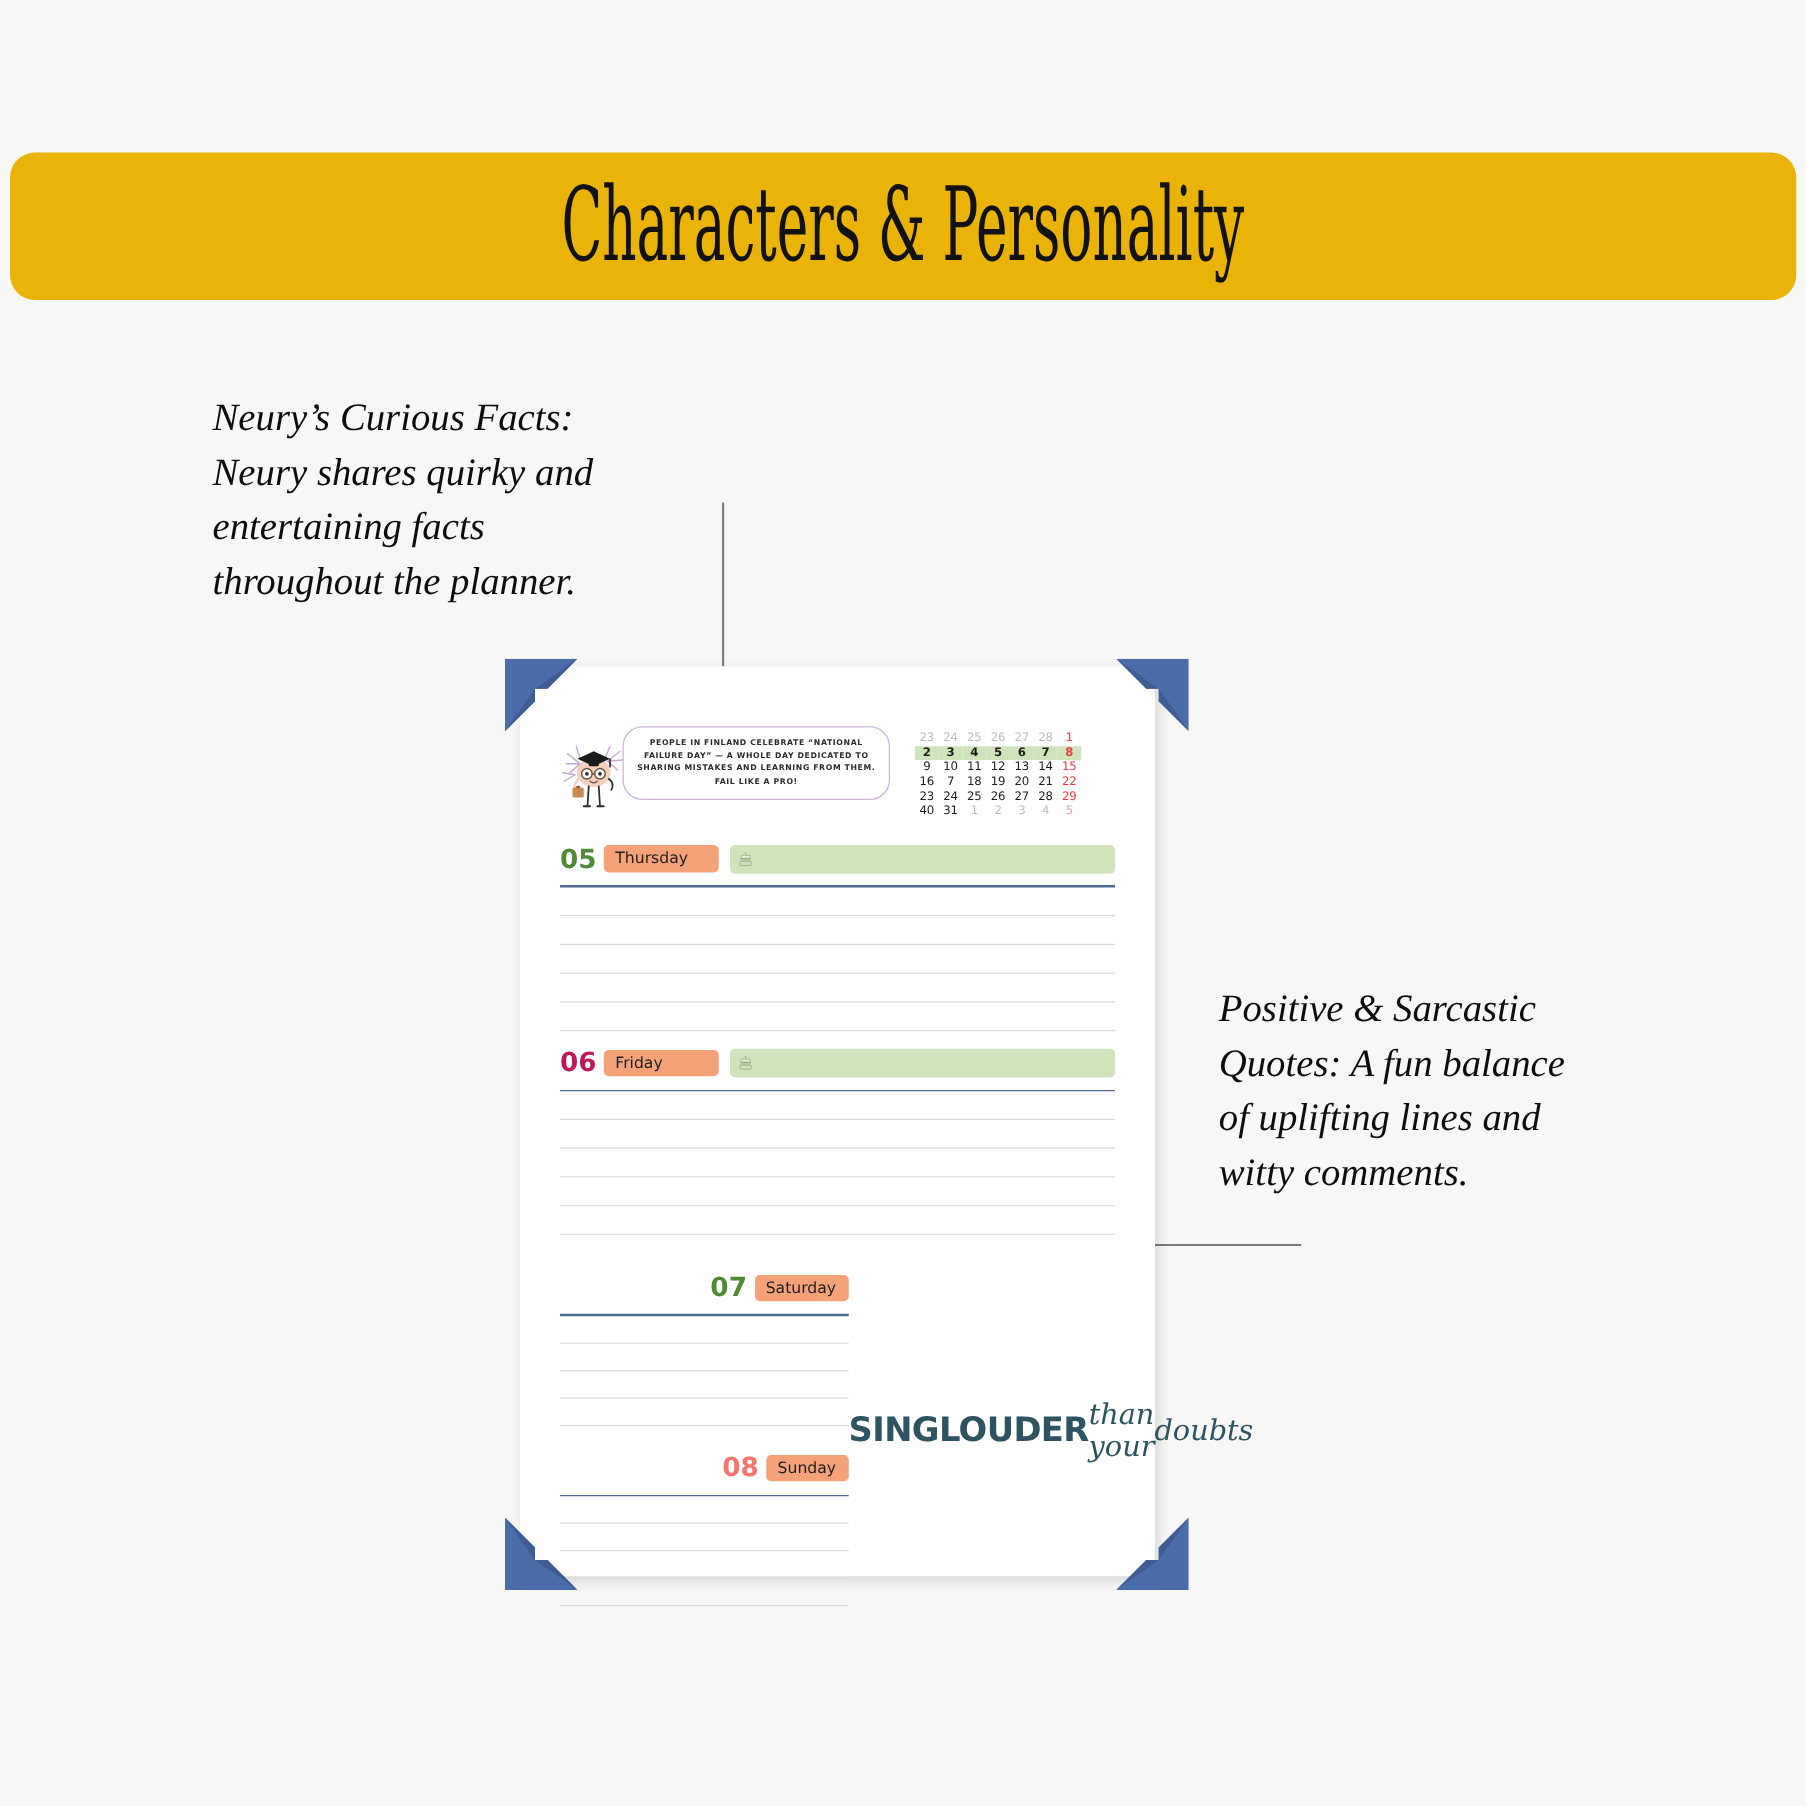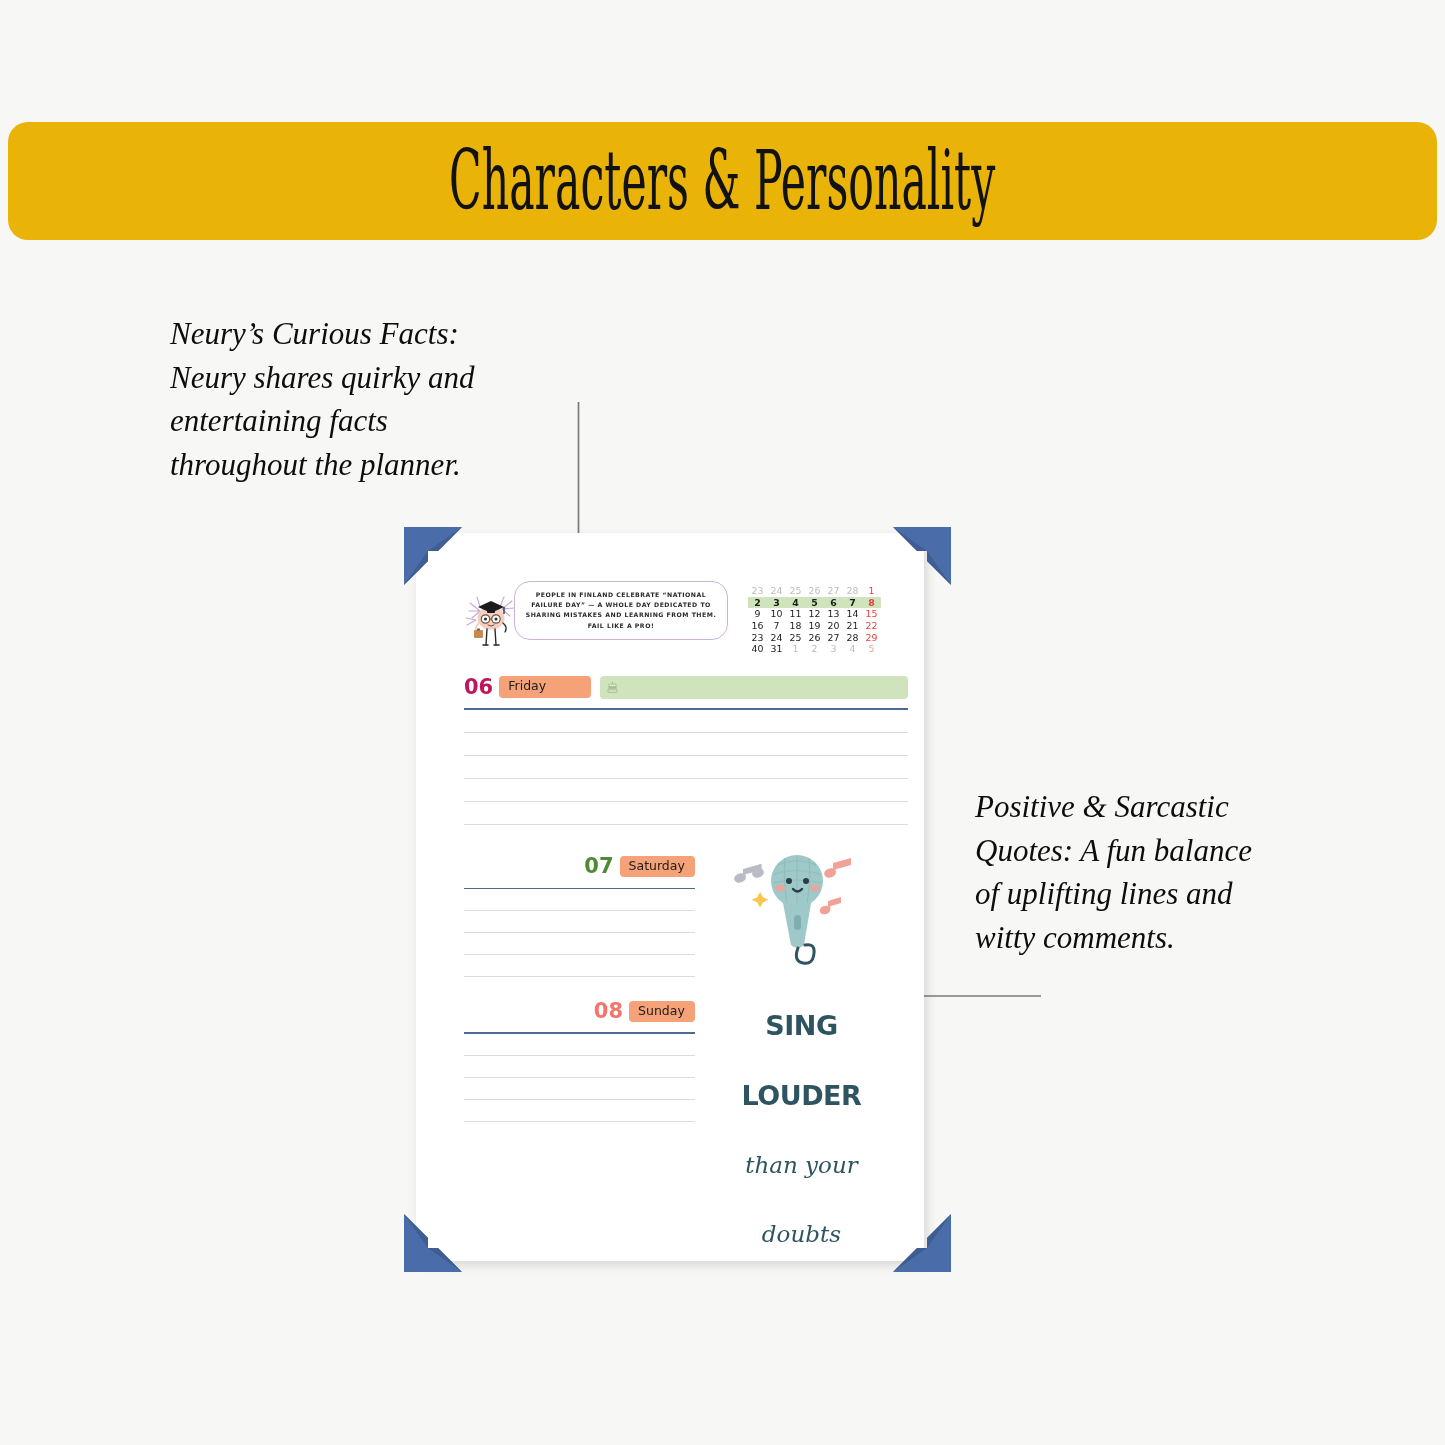--- a/index.html
+++ b/index.html
@@ -74,21 +74,21 @@
     z-index: 6;
   }
   #corner-tl { left: 404px;  top: 527px; }
   #corner-tr { left: 893px;  top: 527px; }
   #corner-bl { left: 404px;  top: 1214px; }
   #corner-br { left: 893px;  top: 1214px; }
 
   
   #planner-inner {
     position: absolute;
-    left: 16px; top: 0;
+    left: 0; top: 0;
     width: 508px; height: 728px;
     padding: 36px 32px 46px 32px;
   }
 
   
   #planner-top {
     position: relative;
     height: 92px;
     display: flex;
     align-items: flex-start;
@@ -198,25 +198,23 @@
   }
   .rule-grey.tight { margin-top: 21px; }
 
   
   #bottom-split { display: flex; margin-top: 10px; }
   #bottom-left  { width: 52%; }
   #bottom-right {
     width: 48%;
     position: relative;
     display: flex;
-    flex-direction: column;
     align-items: center;
     justify-content: flex-start;
     padding-top: 6px;
-    gap: 43px;
   }
 
   
   #quote-line1, #quote-line2 {
     font-family: "DejaVu Sans", sans-serif;
     font-weight: 700;
     font-size: 27px;
     line-height: 27px;
     color: #2d5460;
     letter-spacing: -0.5px;
@@ -361,20 +359,41 @@
                 <td class="muted">2</td>
                 <td class="muted">3</td>
                 <td class="muted">4</td>
                 <td class="muted sunday">5</td>
               </tr>
             </tbody>
           </table>
       </div>
     </div>
 
+    <div class="day-block">
+      <div class="day-header">
+        <span class="day-number" style="color: rgb(79, 138, 52);">05</span>
+        <span class="day-name-pill">Thursday</span>
+        <span class="event-bar">
+          <svg class="cake-icon" viewBox="0 0 16 16">
+            <path d="M8 1 L8 3" stroke="#8aa878" stroke-width="1" fill="none"></path>
+            <rect x="3" y="7" width="10" height="3" fill="#b9cfa6"></rect>
+            <rect x="2.5" y="10" width="11" height="4" rx="1" fill="#cfe0c0" stroke="#8aa878" stroke-width="0.7"></rect>
+            <rect x="3.5" y="4" width="9" height="3" rx="0.6" fill="#e3eddb" stroke="#8aa878" stroke-width="0.7"></rect>
+            <path d="M3 7.5 L13 7.5" stroke="#8aa878" stroke-width="0.7"></path>
+          </svg>
+        </span>
+      </div>
+      <div class="rule-navy"></div>
+      <div class="rule-grey"></div>
+      <div class="rule-grey"></div>
+      <div class="rule-grey"></div>
+      <div class="rule-grey"></div>
+      <div class="rule-grey"></div>
+    </div>
 
     <div class="day-block">
       <div class="day-header">
         <span class="day-number" style="color: #be185d;">06</span>
         <span class="day-name-pill">Friday</span>
         <span class="event-bar">
           <svg class="cake-icon" viewBox="0 0 16 16">
             <path d="M8 1 L8 3" stroke="#8aa878" stroke-width="1" fill="none"></path>
             <rect x="3" y="7" width="10" height="3" fill="#b9cfa6"></rect>
             <rect x="2.5" y="10" width="11" height="4" rx="1" fill="#cfe0c0" stroke="#8aa878" stroke-width="0.7"></rect>

